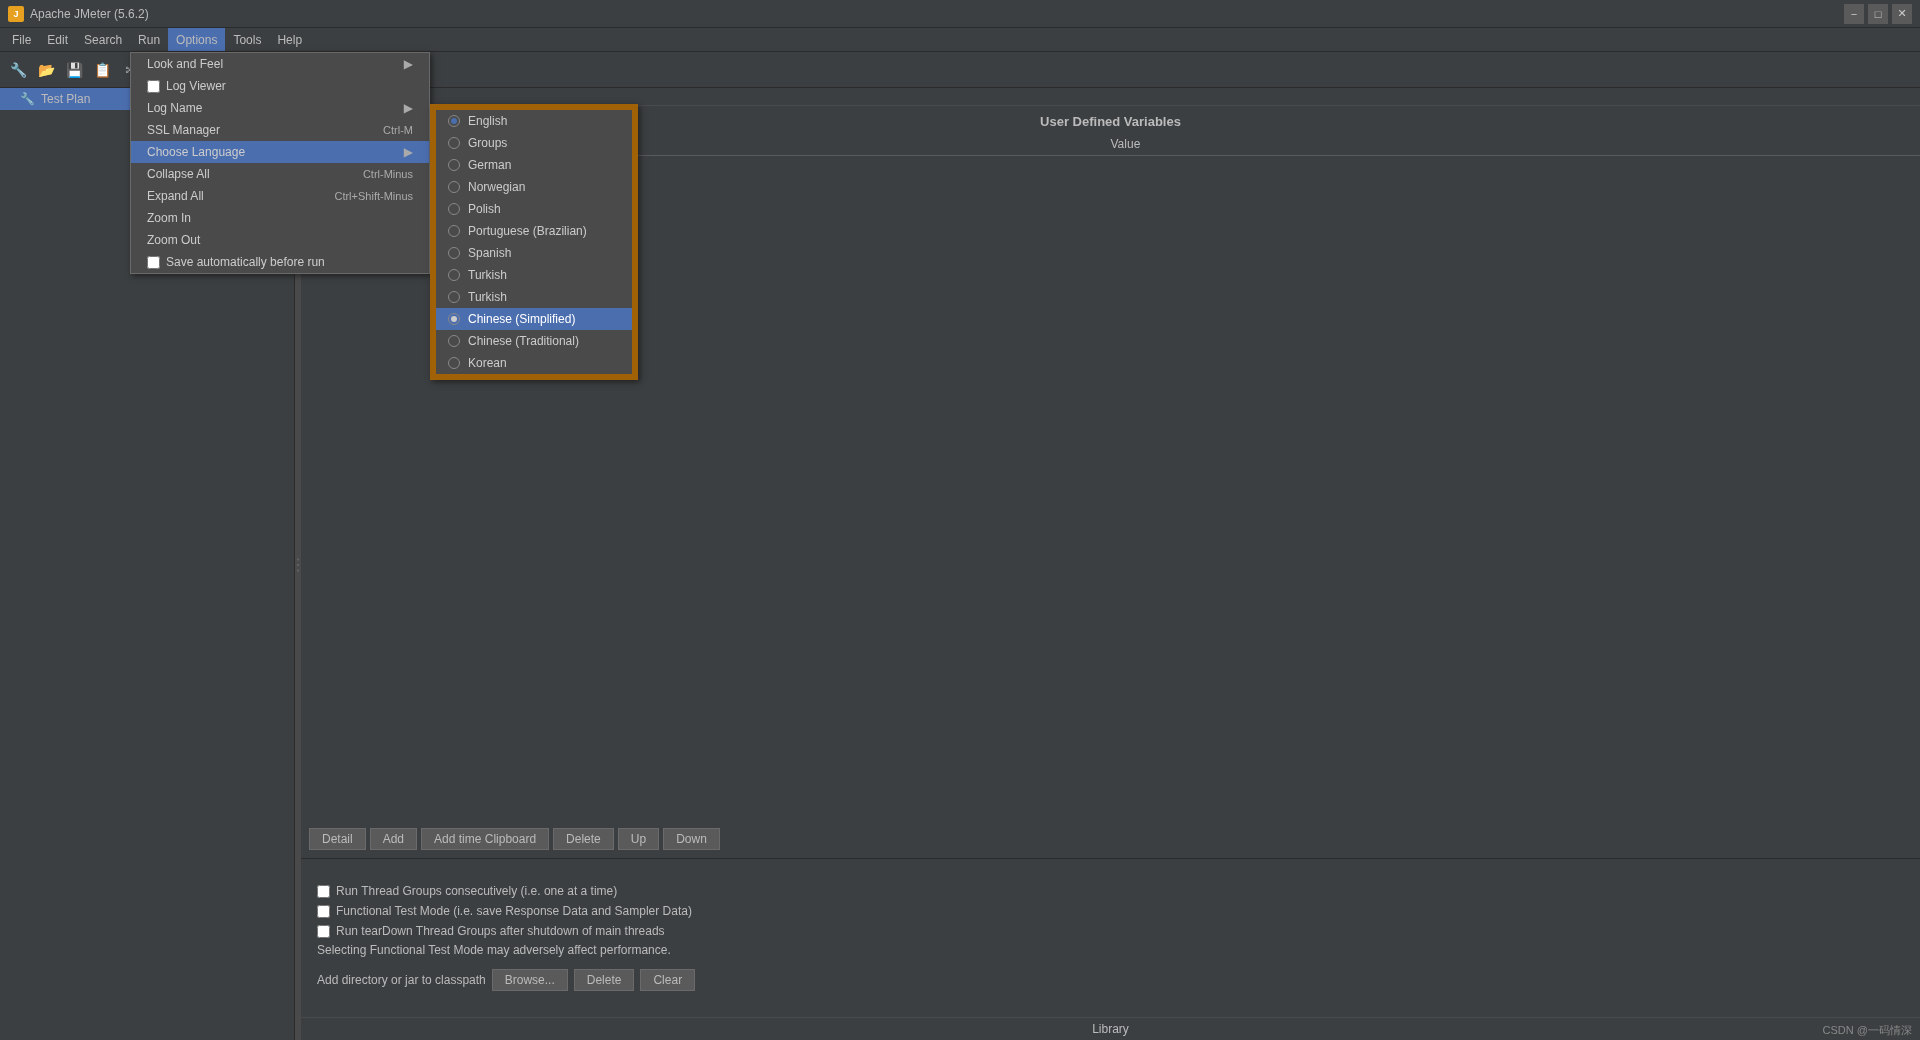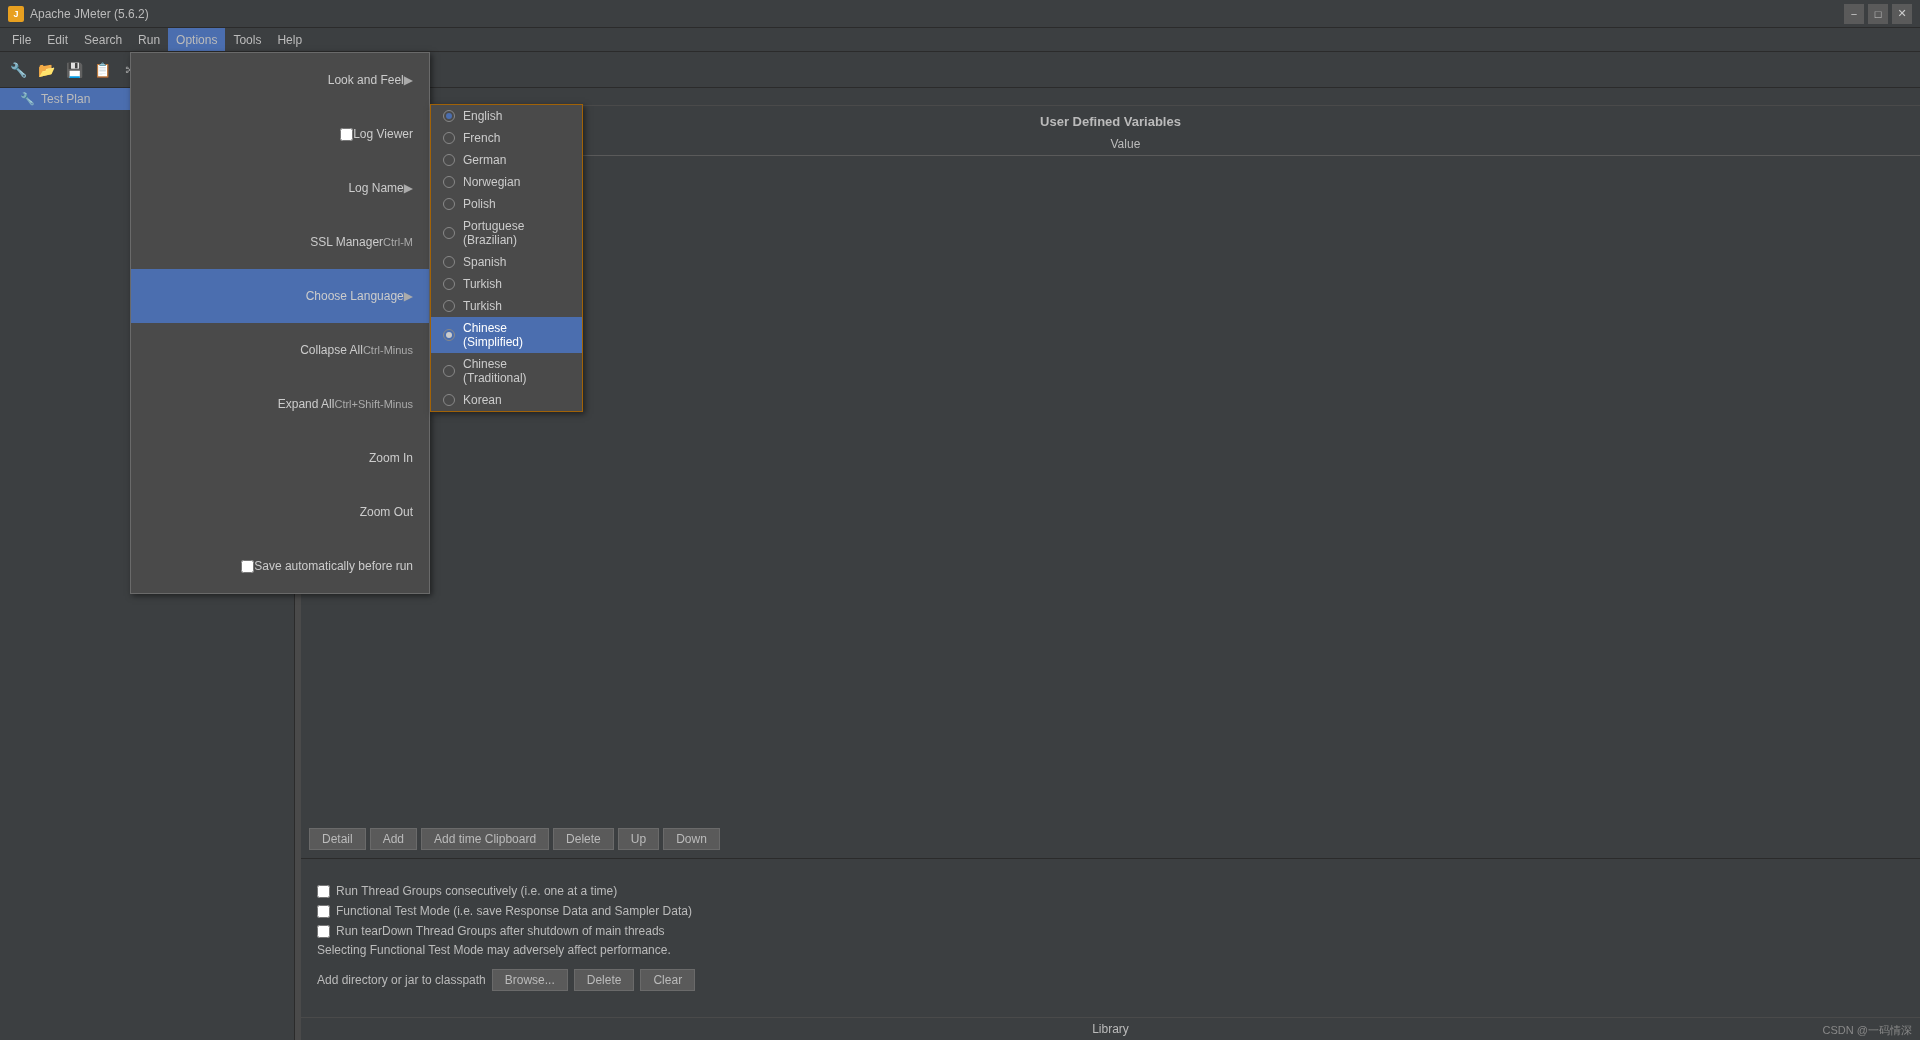--- a/index.html
+++ b/index.html
@@ -227,49 +227,50 @@
       position: fixed;
       top: 52px;
       left: 130px;
       background: #4a4a4a;
       border: 1px solid #6a6a6a;
       width: 300px;
       z-index: 200;
       box-shadow: 2px 2px 6px rgba(0,0,0,0.5);
     }
     .dropdown-item {
-      padding: 20px 16px;
-      cursor: pointer;
-      display: flex;
-      align-items: center;
-      justify-content: flex-end;
+      padding: 4px 16px;
+      cursor: pointer;
+      display: flex;
+      align-items: center;
+      justify-content: space-between;
       color: #cccccc;
       font-size: 12px;
     }
     .dropdown-item.highlighted { background: #4b6eaf; }
     .dropdown-item .shortcut {
       color: #aaaaaa;
       font-size: 11px;
     }
     .dropdown-item .arrow {
       color: #aaaaaa;
     }
     .dropdown-item-checkbox {
       display: flex;
       align-items: center;
+      gap: 6px;
     }
 
     
     .language-submenu {
       position: fixed;
       top: 104px;
       left: 430px;
       background: #4a4a4a;
-      border: 1px solid #a16207;
-      width: 153px;
+      border: 6px solid #a16207;
+      width: 208px;
       z-index: 300;
       box-shadow: 2px 2px 6px rgba(0,0,0,0.5);
     }
     .lang-item {
       padding: 4px 12px;
       cursor: pointer;
       display: flex;
       align-items: center;
       gap: 8px;
       color: #cccccc;
@@ -470,21 +471,21 @@
   </div>
 </div>
 
 <div class="language-submenu">
   <div class="lang-item">
     <div class="radio-dot selected"></div>
     <span>English</span>
   </div>
   <div class="lang-item">
     <div class="radio-dot"></div>
-    <span>French</span>
+    <span>Groups</span>
   </div>
   <div class="lang-item">
     <div class="radio-dot"></div>
     <span>German</span>
   </div>
   <div class="lang-item">
     <div class="radio-dot"></div>
     <span>Norwegian</span>
   </div>
   <div class="lang-item">

